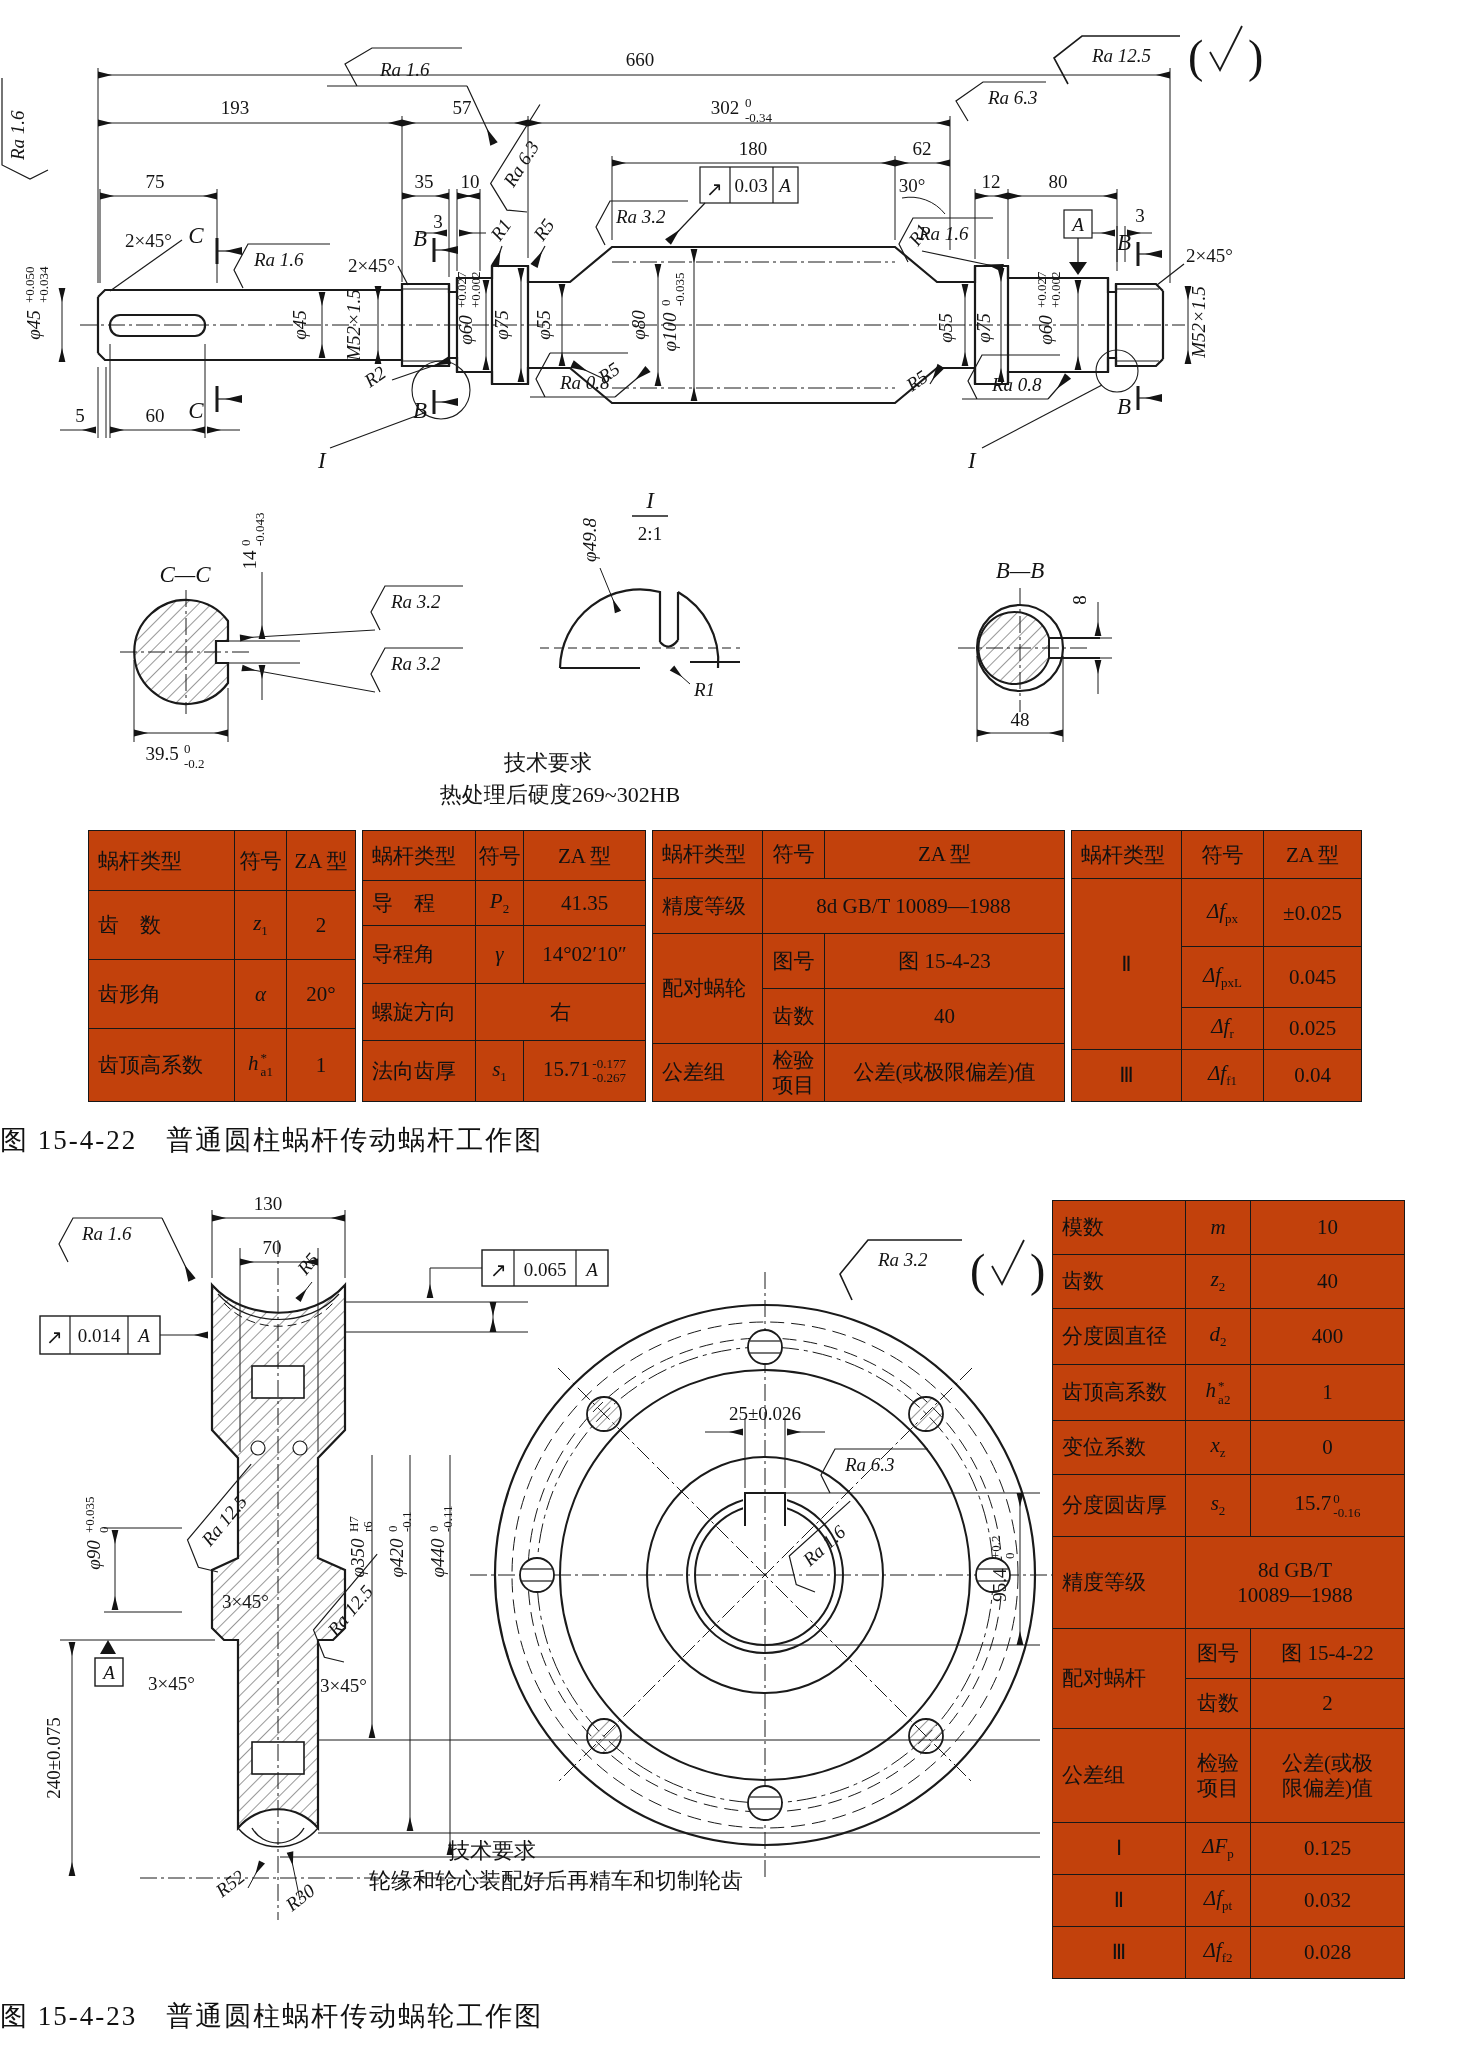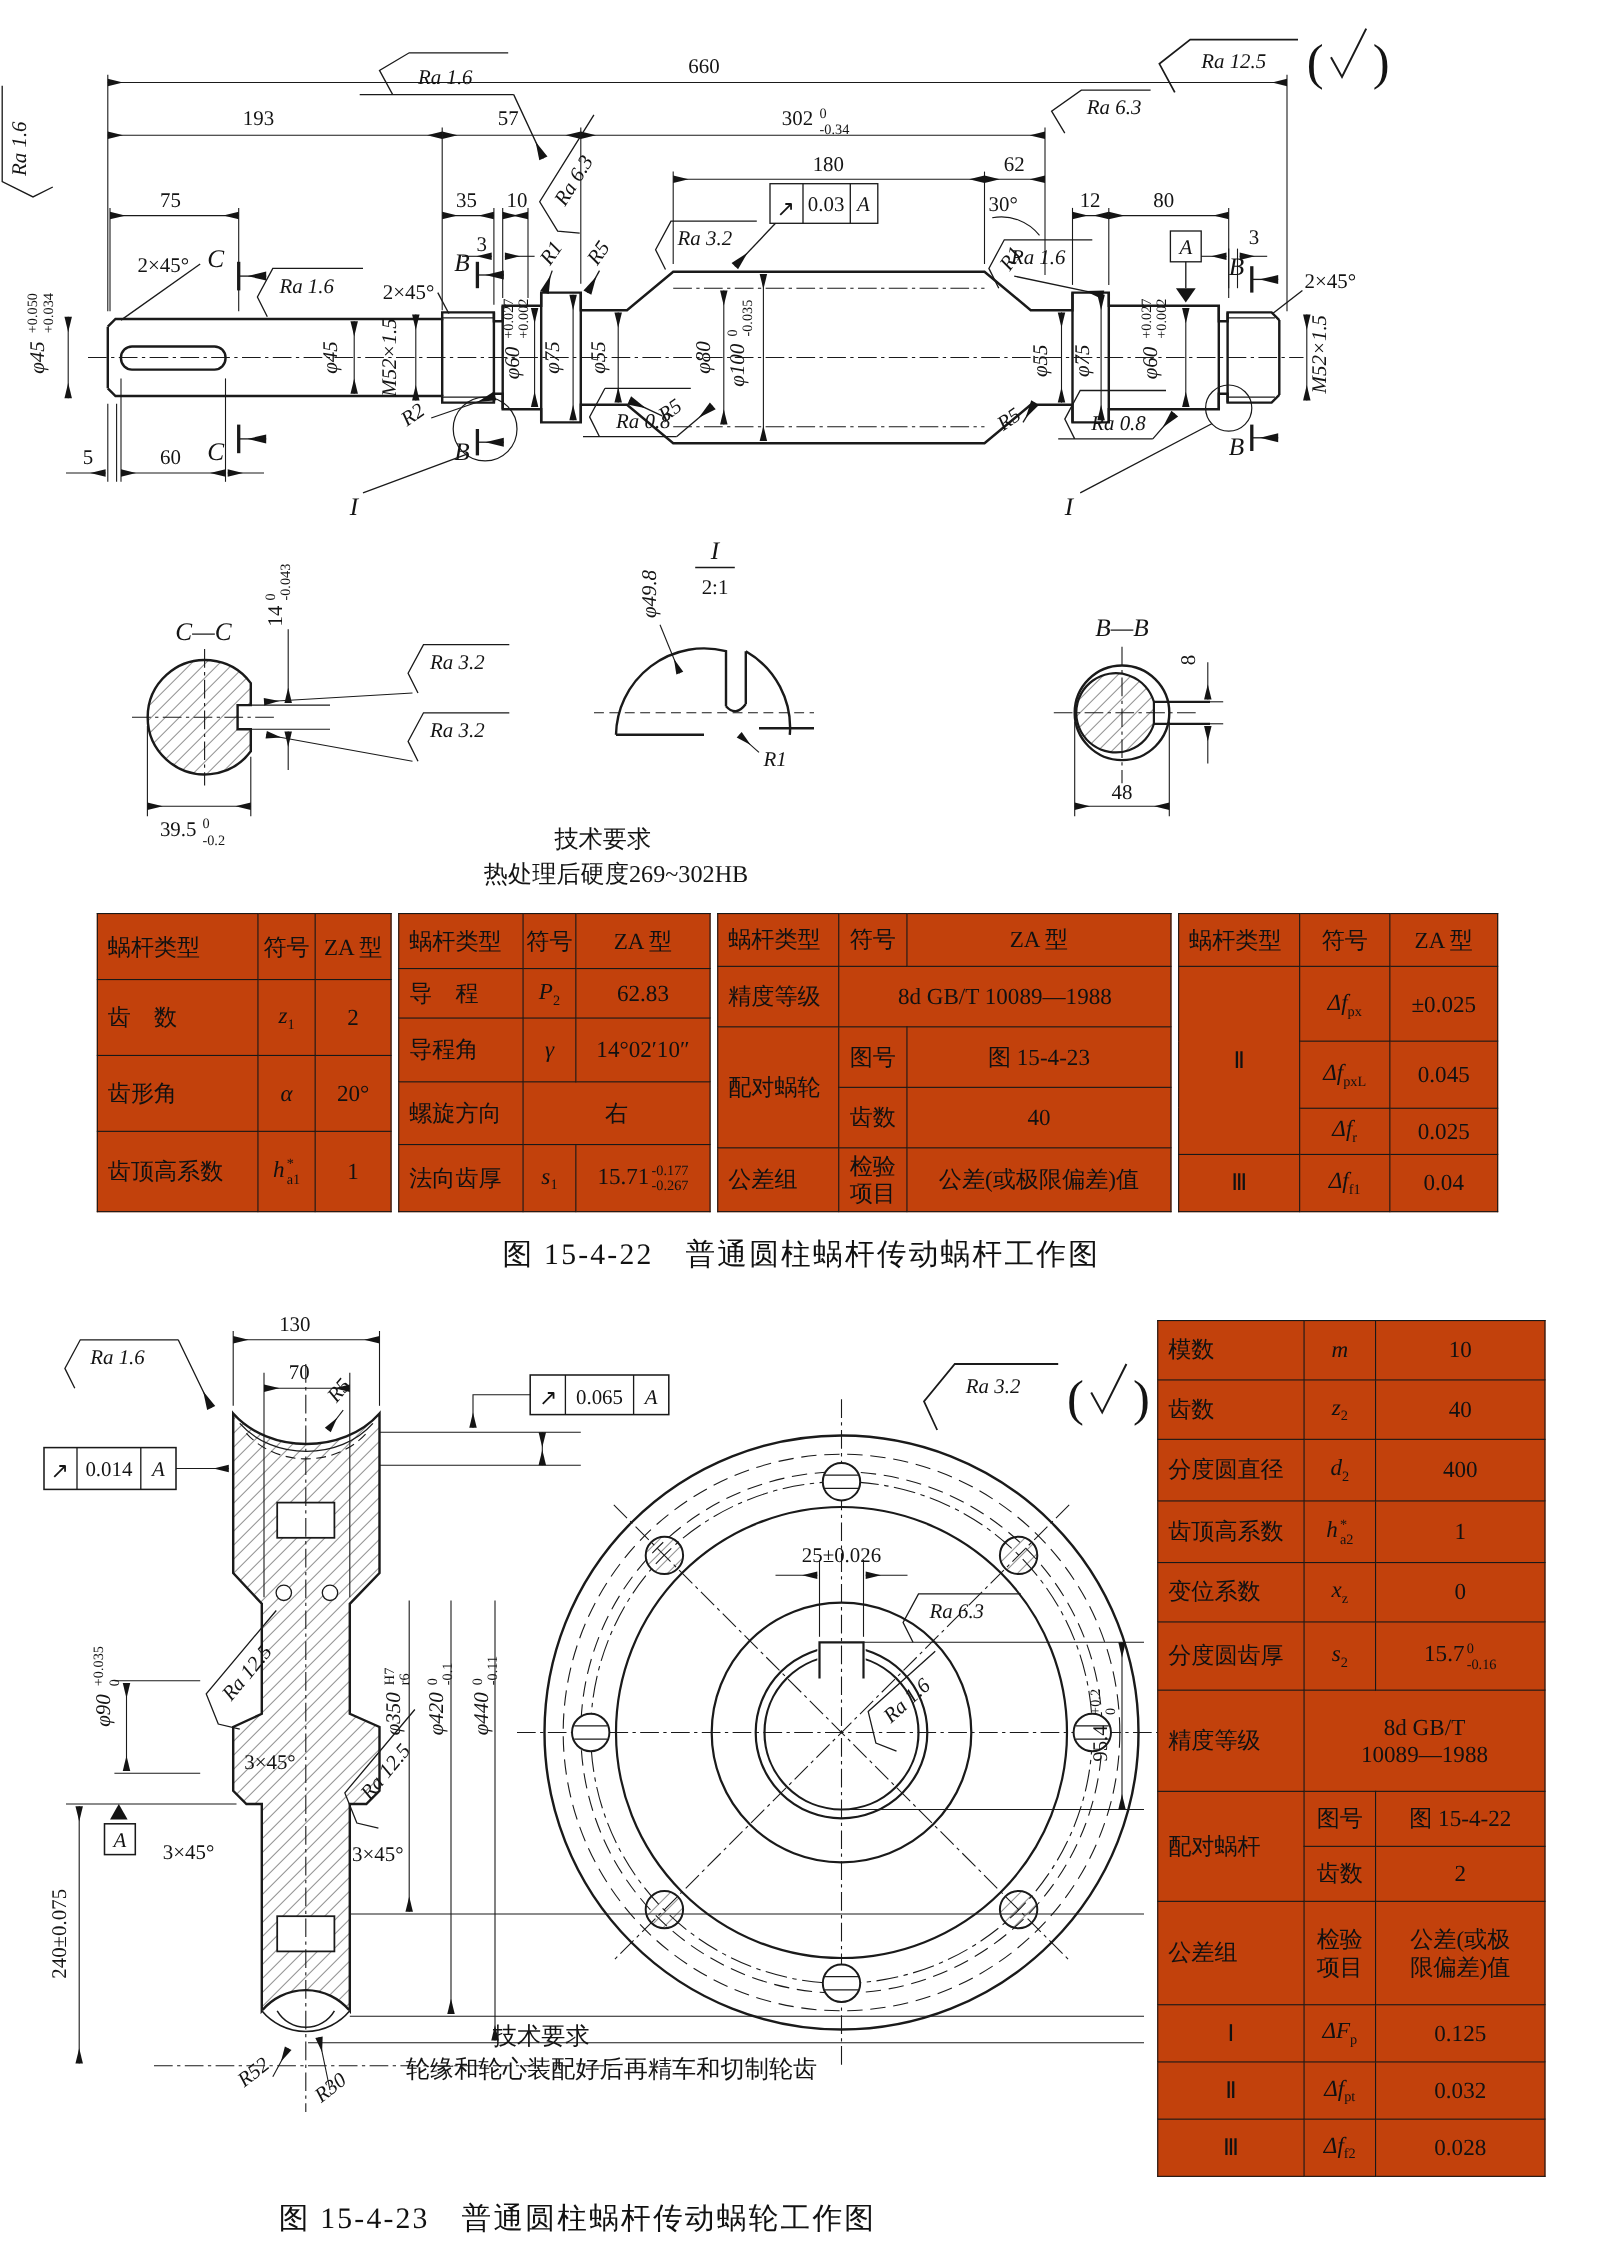--- a/index.html
+++ b/index.html
@@ -16,21 +16,21 @@
   .t1wrap{position:absolute;left:88px;top:830px;display:flex;gap:6px;}
   table{border-collapse:collapse;background:#c2410c;table-layout:fixed;}
   td{border:1.6px solid #181818;text-align:center;vertical-align:middle;
      font-size:21px;padding:0 2px;line-height:1.15;}
   td.lab{text-align:left;padding-left:9px;}
   .t2wrap{position:absolute;left:1052px;top:1200px;}
   i{font-style:italic;font-family:"Liberation Serif", serif;}
   sub{font-size:13px;}
   .stk{display:inline-flex;flex-direction:column;line-height:1;vertical-align:middle;font-size:13px;text-align:left;margin-left:2px;}
   .stk span{height:14px;}
-  .cap{position:absolute;width:100%;text-align:center;font-size:27px;letter-spacing:2px;}
+  .cap{position:absolute;width:100%;font-size:27px;letter-spacing:2px;}
 </style>
 </head>
 <body>
 
 <div class="page">
 
 <svg width="1457" height="2051" viewBox="0 0 1457 2051">
 <defs>
   <marker id="ae" markerWidth="15" markerHeight="10" refX="14" refY="5" orient="auto">
     <path d="M0,5 L14,1.6 L14,8.4 z" fill="#141414"></path>
@@ -592,21 +592,21 @@
         </colgroup>
     <tbody>
           <tr style="height:48px">
       <td class="lab">蜗杆类型</td>
       <td>符号</td>
       <td>ZA 型</td>
     </tr>
     <tr style="height:43px">
             <td class="lab">导　程</td>
       <td><i>P</i><sub>2</sub></td>
-      <td>62.83</td>
+      <td>41.35</td>
           </tr>
     <tr style="height:55px">
             <td class="lab">导程角</td>
       <td><i>γ</i></td>
       <td>14°02′10″</td>
           </tr>
     <tr style="height:55px">
             <td class="lab">螺旋方向</td>
       <td colspan="2">右</td>
           </tr>

